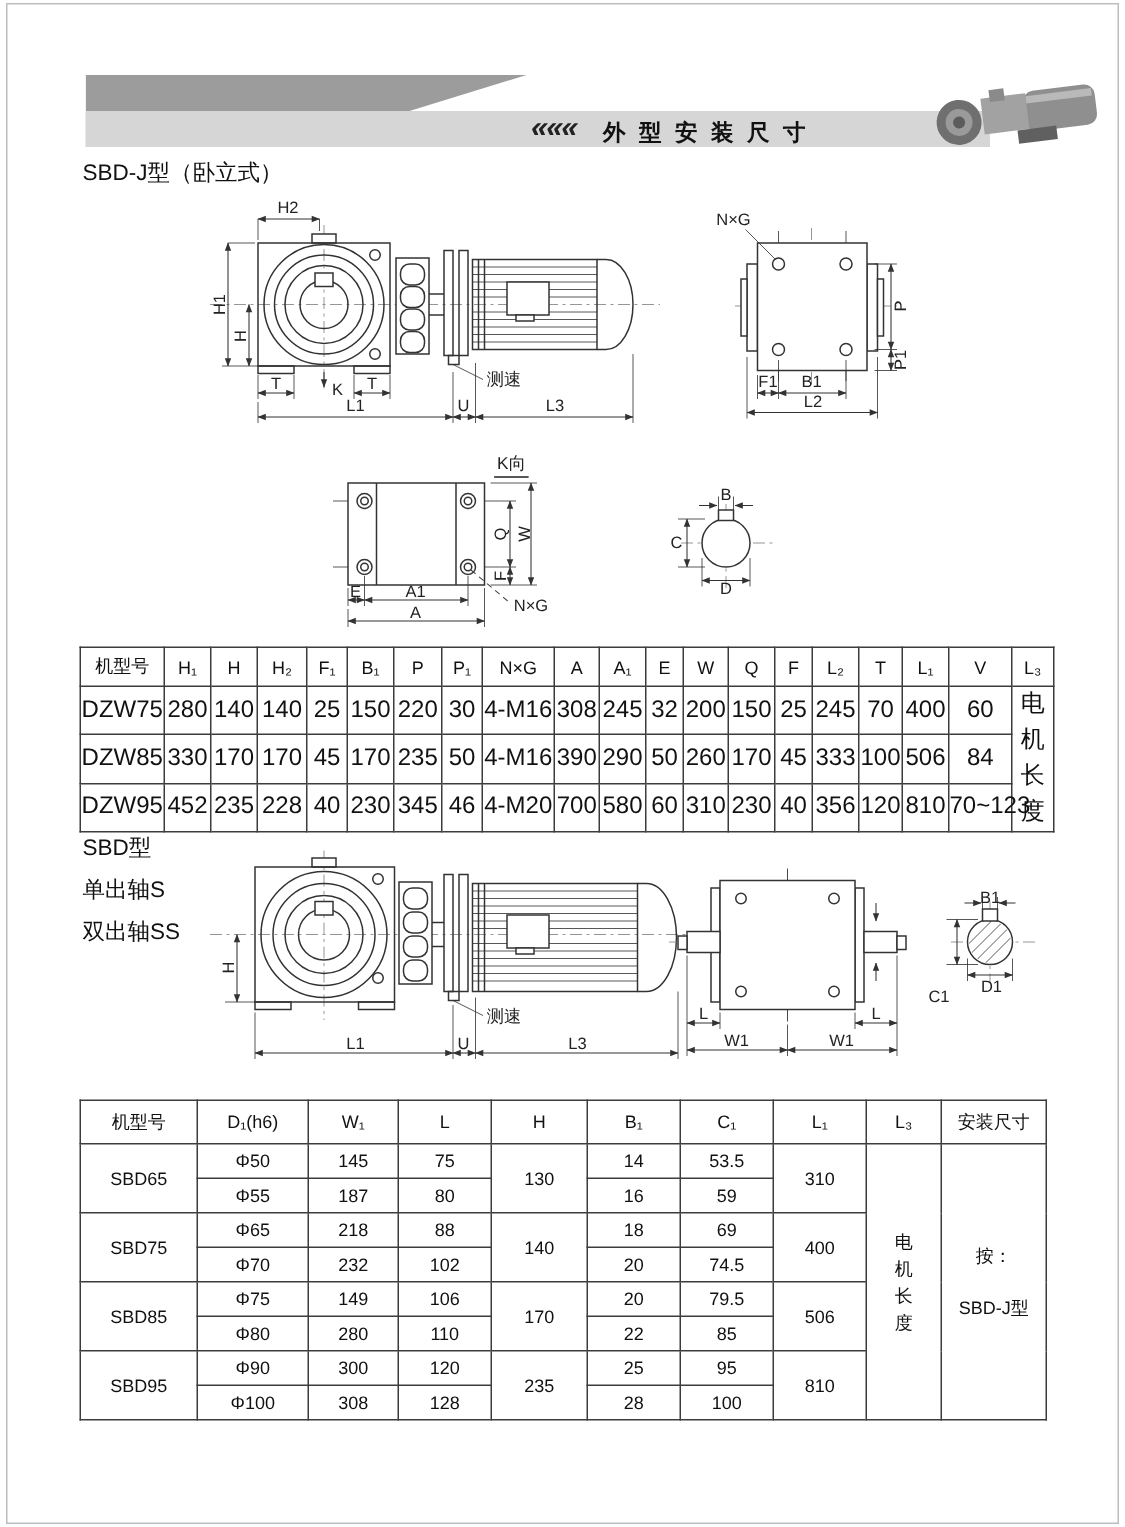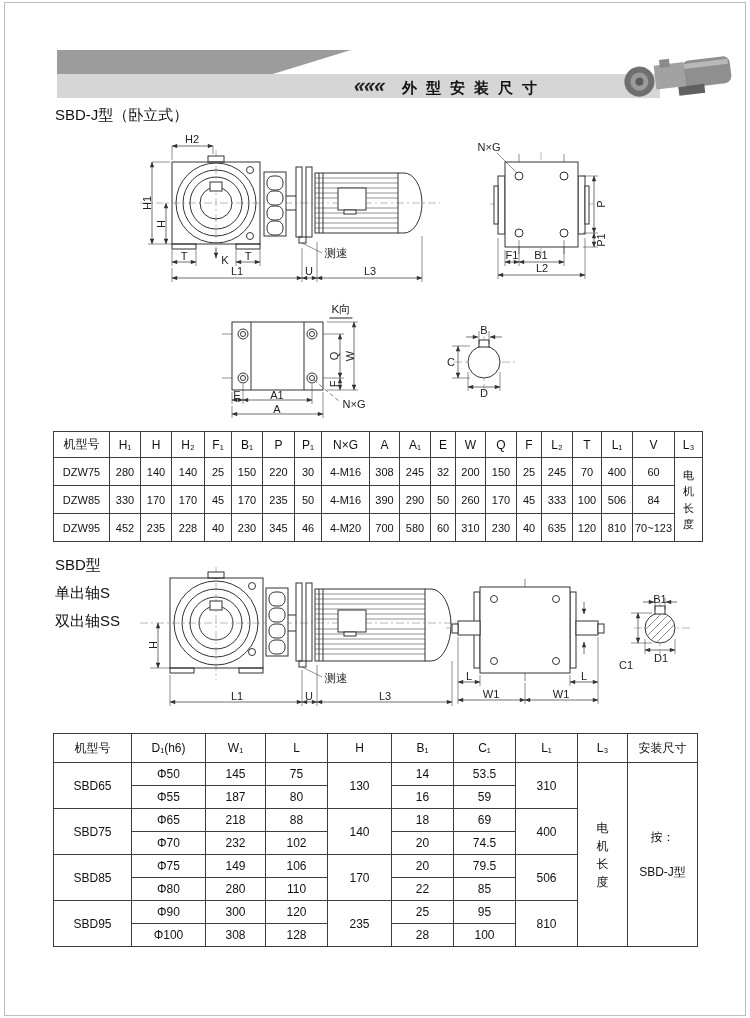--- a/index.html
+++ b/index.html
@@ -26,21 +26,21 @@
   svg .fl{fill:#fff;stroke:#333;stroke-width:1;}
   svg .tn{fill:none;stroke:#333;stroke-width:.55;}
   svg .dim{fill:none;stroke:#333;stroke-width:.7;}
   svg .cl{fill:none;stroke:#8a8a8a;stroke-width:.6;stroke-dasharray:8 3 2 3;}
   svg .dash{fill:none;stroke:#444;stroke-width:.7;stroke-dasharray:4 3;}
   
   table{border-collapse:collapse;table-layout:fixed;position:absolute;background:#fff;}
   th,td{border:1px solid #3c3c3c;text-align:center;vertical-align:middle;font-weight:normal;padding:0;}
   .t1{left:53px;top:431px;width:649px;}
   .t1 th{height:25px;font-size:12px;}
-  .t1 td{height:27px;font-size:11px;margin-left:28px;}
+  .t1 td{height:27px;font-size:16px;margin-left:28px;}
   .t2{left:53px;top:733px;width:644px;}
   .t2 th{height:28px;font-size:12px;}
   .t2 td{height:22px;font-size:12px;}
   .vtext{white-space:pre-line;line-height:1.5;font-size:12px;}
   .install{display:flex;flex-direction:column;gap:18px;align-items:center;font-size:12px;}
 </style>
 </head>
 <body>
 
 <div class="page">
@@ -465,21 +465,21 @@
       <td>230</td>
       <td>345</td>
       <td>46</td>
       <td>4-M20</td>
       <td>700</td>
       <td>580</td>
       <td>60</td>
       <td>310</td>
       <td>230</td>
       <td>40</td>
-      <td>635</td>
+      <td>356</td>
       <td>120</td>
       <td>810</td>
       <td>70~123</td>
     </tr>
   </tbody>
     </table>
 
   <table class="t2">
     <colgroup>
       <col style="width:78px">

